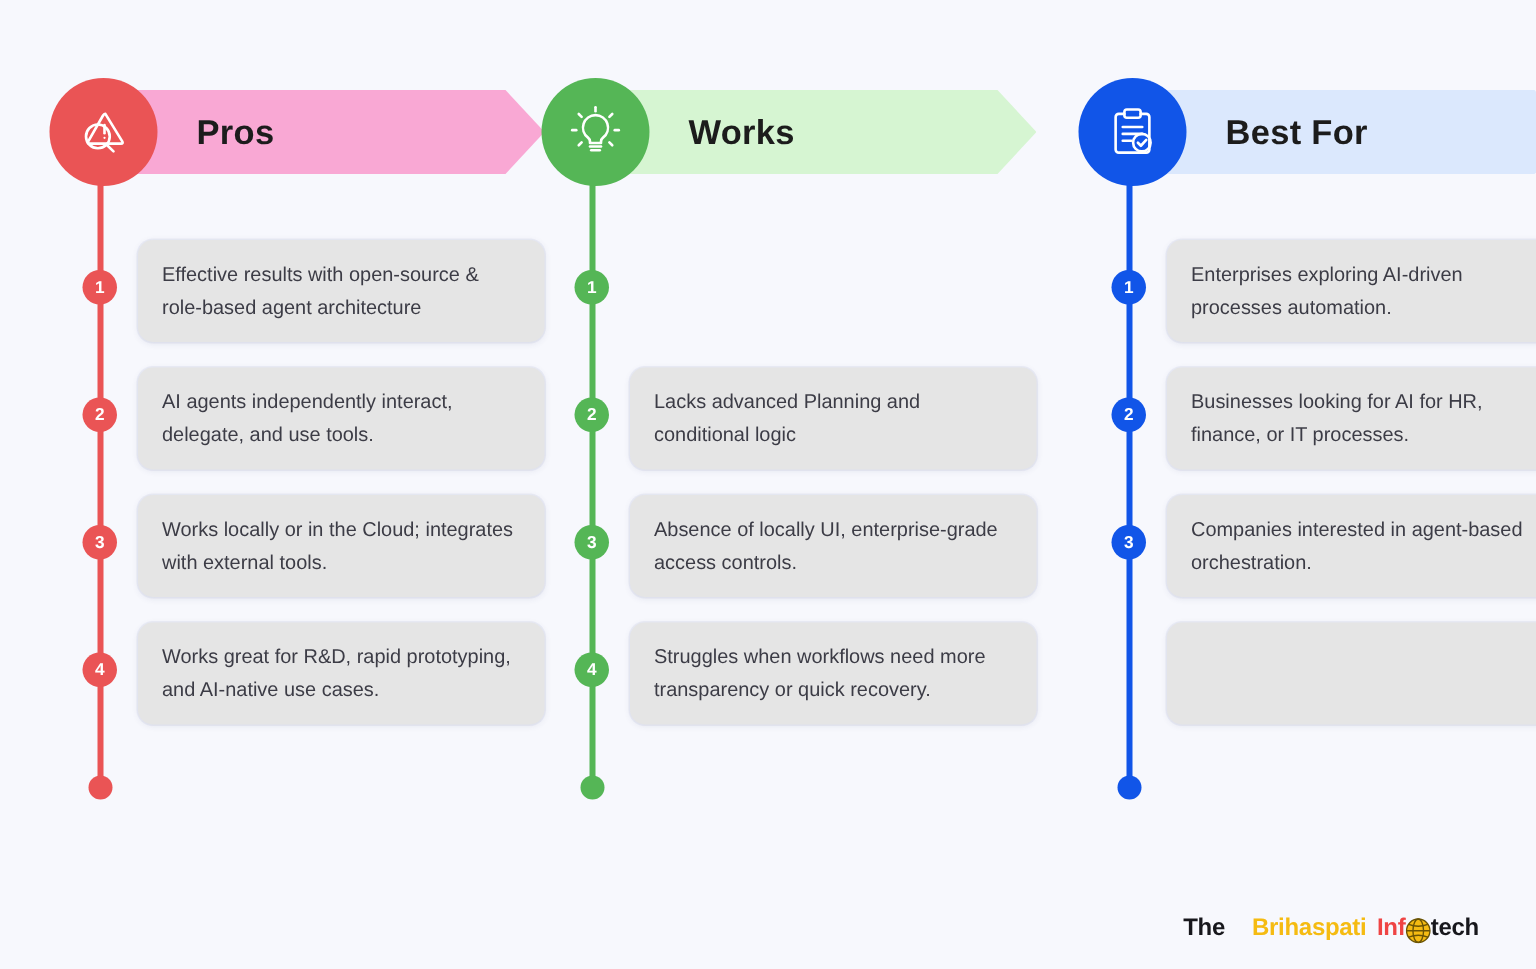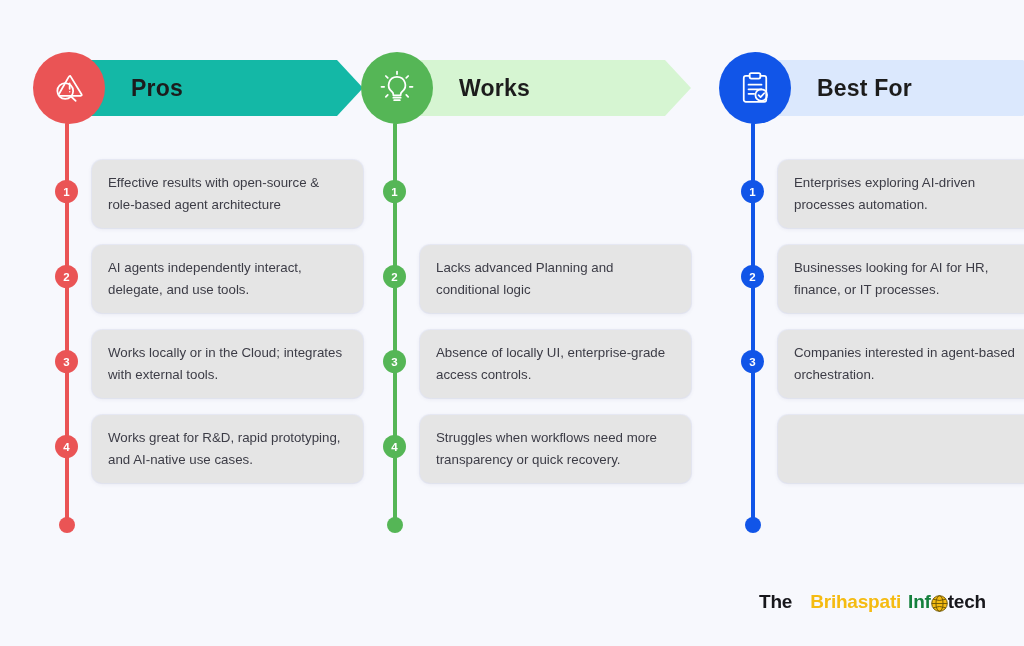--- a/index.html
+++ b/index.html
@@ -139,44 +139,44 @@
     display: flex;
     align-items: center;
     justify-content: center;
     z-index: 4;
   }
 
   
   .logo {
     position: absolute;
     right: 38px;
-    top: 591px;
-    display: flex;
-    align-items: center;
-    font-size: 19px;
+    top: 610px;
+    display: flex;
+    align-items: center;
+    font-size: 16px;
     font-weight: bold;
     letter-spacing: -0.2px;
   }
   .logo-the   { color: #17171c; }
   .logo-brand { color: #f5bb12; margin-left: 18px; }
-  .logo-inf   { color: #15803d; margin-left: 7px; }
+  .logo-inf   { color: #ef4444; margin-left: 7px; }
   .logo-globe { display: inline-flex; align-items: center; margin: 0 0px; position: relative; top: 1px; }
   .logo-tech  { color: #17171c; }
 </style>
 </head>
 <body>
 
 <div class="board">
   <div id="columns-host">
       <div class="column col-0">
     <div class="timeline" style="background:#ea5455; height:403px"></div>
     <div class="timeline-dot" style="background:#ea5455; top:465px"></div>
 
     <div class="col-header">
-      <div class="banner" style="background:#14b8a6">
+      <div class="banner" style="background:#f9a8d4">
         <span class="banner-title">Pros</span>
       </div>
       <div class="badge-circle" style="background:#ea5455">
     <svg width="40" height="40" viewBox="0 0 48 48" fill="none" stroke="#ffffff" stroke-width="2.1" stroke-linecap="round" stroke-linejoin="round">
       <path d="M25.5 9.5 L39 31.5 Q40 33.3 38 33.3 L12.8 33.3 Q10.8 33.3 11.8 31.5 L23.5 11 Q24.5 9.3 25.5 9.5 Z"></path>
       <line x1="24.8" y1="18.5" x2="24.8" y2="25"></line>
       <circle cx="24.8" cy="28.6" r="0.9" fill="#ffffff" stroke="none"></circle>
       <circle cx="19.5" cy="27.5" r="9.5"></circle>
       <line x1="26.5" y1="34.2" x2="32" y2="39.5"></line>
     </svg>

